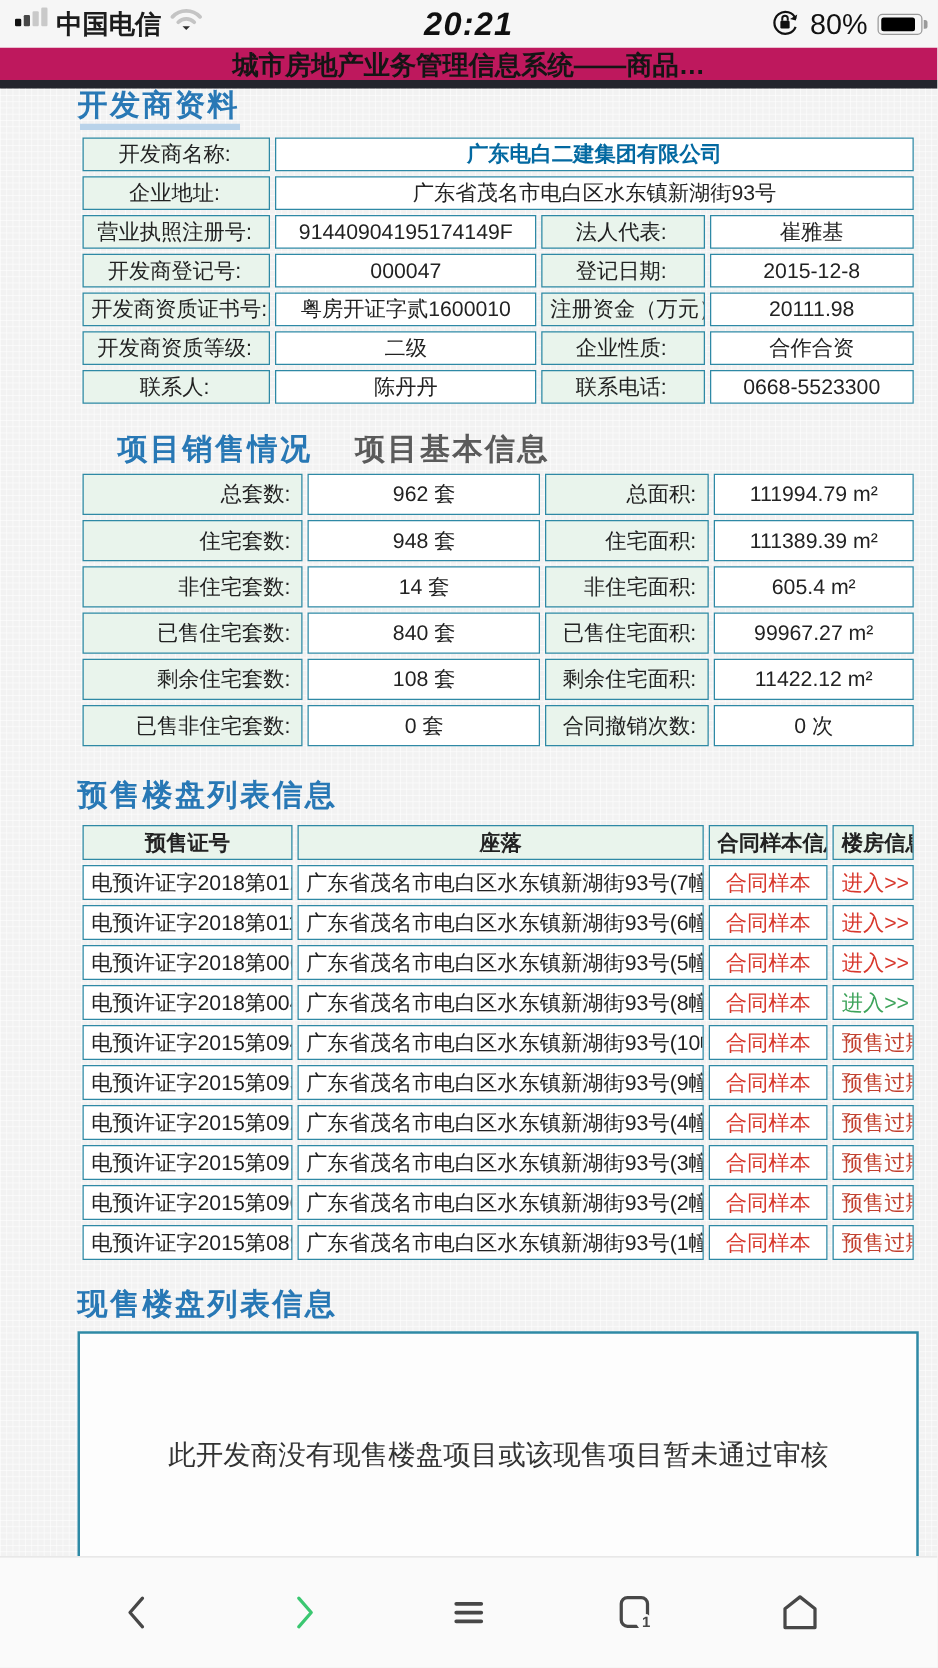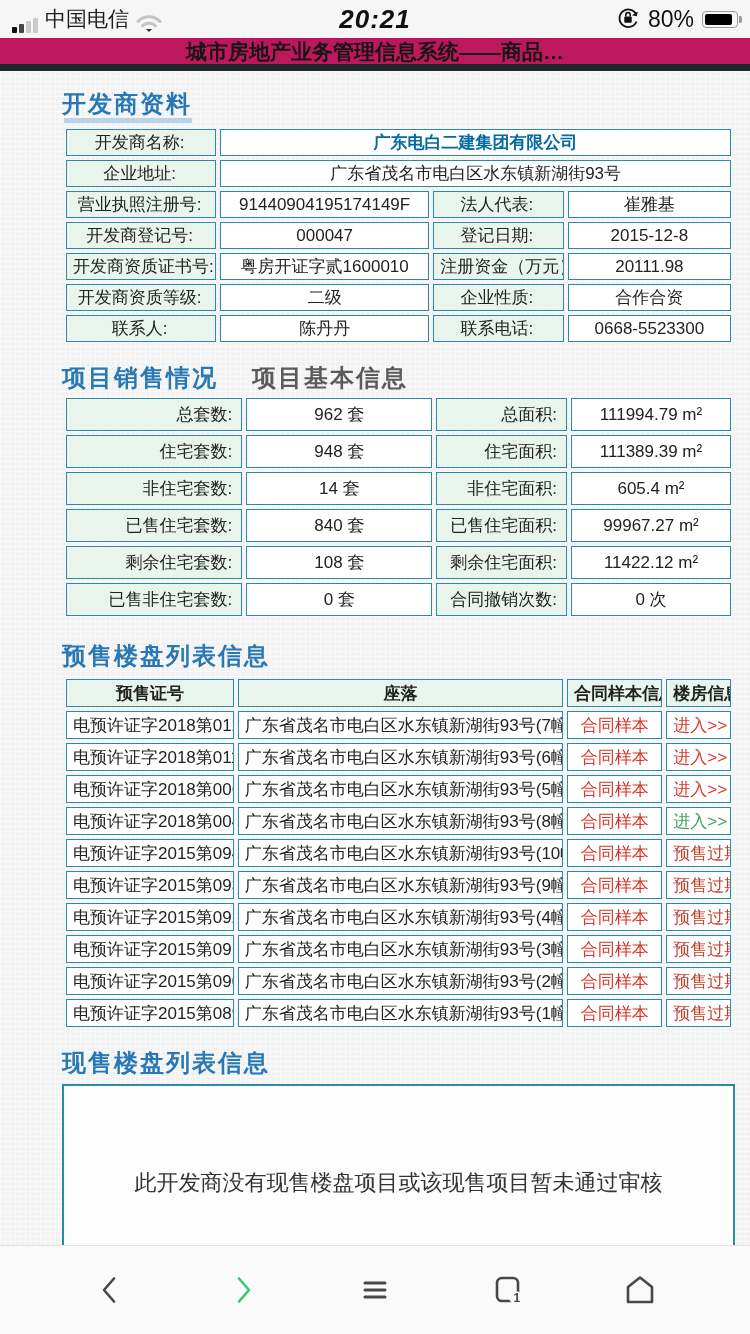--- a/index.html
+++ b/index.html
@@ -7,21 +7,21 @@
   body {
     font-family:"Liberation Sans","DejaVu Sans",sans-serif;
     background:#f6f6f6; position:relative; color:#222;
   }
 
   
   .status-bar{
     height:38px; display:flex; align-items:center;
     padding:0 12px; background:#f6f6f6; position:relative;
   }
-  .sb-left{ display:flex; align-items:flex-end; gap:7px; }
+  .sb-left{ display:flex; align-items:flex-start; gap:7px;font-weight:bold; }
   .signal-bars{ display:flex; align-items:flex-end; gap:2px; height:16px; }
   .signal-bars i{ display:block; width:5px; border-radius:1px; }
   .signal-bars i:nth-child(1){ height:6px;  background:#111; }
   .signal-bars i:nth-child(2){ height:9px;  background:#474747; }
   .signal-bars i:nth-child(3){ height:12px; background:#c9c9c9; }
   .signal-bars i:nth-child(4){ height:15px; background:#c9c9c9; }
   .carrier{ font-size:21px; color:#1c1c1c; }
   .sb-center{ position:absolute; left:0; right:0; text-align:center; pointer-events:none; }
   .sb-time{ font-size:26px; font-weight:600; color:#111; letter-spacing:1px;font-style:italic; }
   .sb-right{ margin-left:auto; display:flex; align-items:center; gap:8px; }
@@ -37,25 +37,25 @@
 
   
   .webview{
     position:absolute; left:0; right:0; top:71px; bottom:89px; overflow:hidden;
     background-color:#f2f2f2;
     background-image:
       linear-gradient(rgba(255,255,255,.55) 1px, transparent 1px),
       linear-gradient(90deg, rgba(255,255,255,.55) 1px, transparent 1px);
     background-size:5px 5px;
   }
-  .content{ margin:0 15px 0 62px; padding-top:19px; }
+  .content{ margin:0 15px 0 62px; padding-top:0; }
 
   .sec-heading{ font-size:24px; font-weight:700; color:#2878b5; letter-spacing:2px; line-height:27px; }
   .heading-underline{ width:128px; height:5px; background:#b9d3ea; margin:1px 0 2px 2px; }
-  .sec-heading-row{ display:flex; align-items:baseline; gap:34px; }
+  .sec-heading-row{ display:flex; align-items:baseline; gap:34px;margin-left:32px; }
   .sub-heading{ font-size:24px; font-weight:700; color:#5a5a5a; letter-spacing:2px; }
 
   table{ border-collapse:separate; border-spacing:4px; width:100%; table-layout:fixed; }
   td,th{
     border:1px solid #2e89a5; font-size:17px; line-height:21px;
     padding:2px 6px; background:#fff; text-align:center; font-weight:400;
     overflow:hidden; white-space:nowrap;
   }
   td.lbl{ background:#e9f4ec; text-align:right; padding-right:9px; }
   th{ background:#e9f4ec; font-weight:700; }

